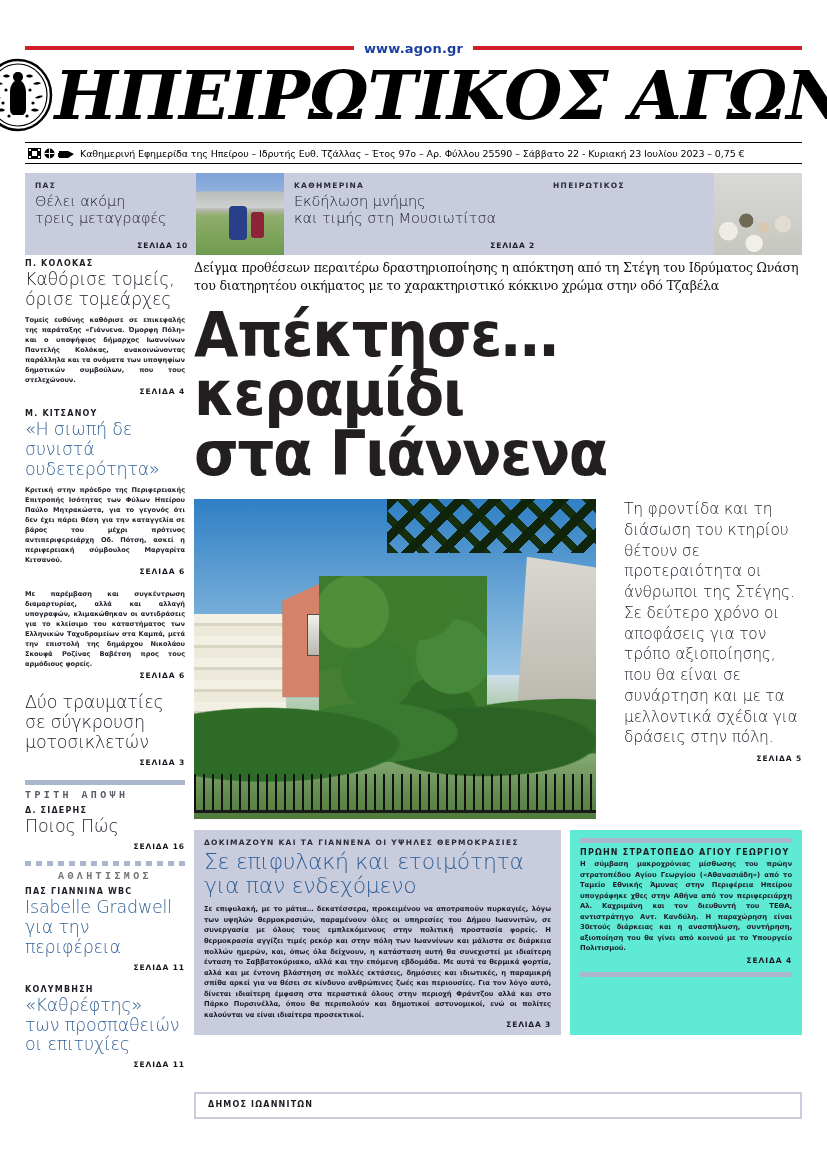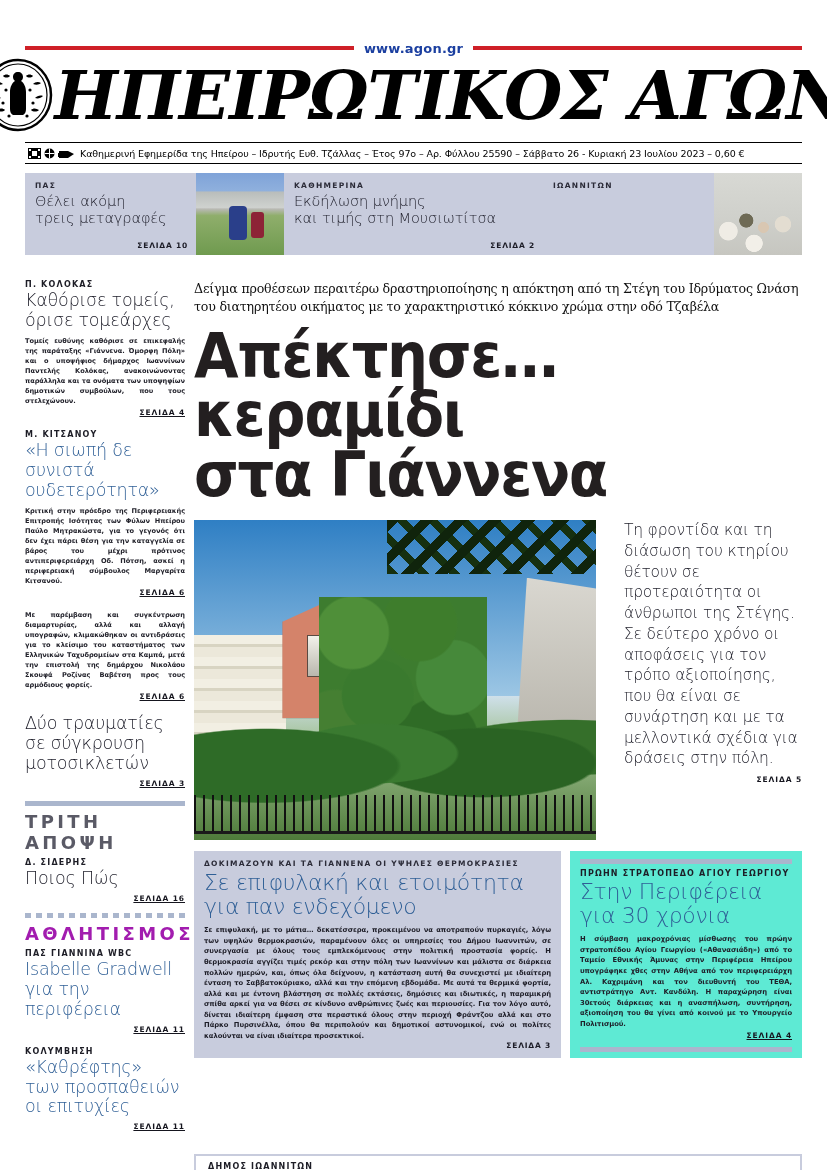--- a/index.html
+++ b/index.html
@@ -144,21 +144,21 @@
       radial-gradient(circle at 35% 35%, #6e6a55 0 11%, transparent 12%),
       radial-gradient(circle at 57% 48%, #d9c7b2 0 10%, transparent 11%),
       radial-gradient(circle at 82% 42%, #e3ddd1 0 11%, transparent 12%),
       radial-gradient(circle at 45% 78%, #f2efe8 0 14%, transparent 15%);
   }
 
   
   .body-grid {
     display: flex;
     gap: 9px;
-    margin-top: 25px;
+    margin-top: 4px;
   }
   .col-left { width: 160px; flex: 0 0 160px; }
   .col-main { flex: 1 1 auto; min-width: 0; }
 
   
   .brief { margin-bottom: 13px; }
   .brief-kicker {
     font-size: 8px; font-weight: bold; letter-spacing: 1.2px;
     color: #1d1d26; margin-bottom: 2px;
   }
@@ -166,32 +166,32 @@
     font-size: 17.5px; line-height: 1.14; font-weight: 300;
     color: #1c1c28; letter-spacing: -0.2px; margin-bottom: 5px;
   }
   .brief-head.blue { color: #2f5f96; }
   .brief-body {
     font-size: 6.6px; line-height: 1.52; text-align: justify;
     color: #23232c; font-weight: bold; letter-spacing: -0.05px;
   }
   .brief-ref {
     font-size: 7.5px; font-weight: bold; letter-spacing: .9px;
-    text-align: right; margin-top: 2px; color: #15151e; text-decoration: underline;
+    text-align: right; margin-top: 2px; color: #15151e;
   }
   .sep-solid { height: 5px; background: #aab6cd; margin: 10px 0 5px; }
   .sep-dots {
     height: 5px; margin: 10px 0 5px;
     background-image: repeating-linear-gradient(to right, #aab6cd 0 6px, transparent 6px 11px);
   }
   .section-label {
-    font-size: 18px; font-weight: bold; letter-spacing: 3.4px;
-    color: #5a5a66; margin-bottom: 5px;
-  }
-  .section-label.dark { color: #a21caf; }
+    font-size: 10px; font-weight: bold; letter-spacing: 3.4px;
+    color: #5a5a66; margin-bottom: 5px; font-family: Liberation Mono, monospace;
+  }
+  .section-label.dark { color: #737373; text-align: center; }
 
   
   .lede {
     font-family: "DejaVu Serif", "Liberation Serif", serif;
     font-size: 12.6px; line-height: 1.45; color: #111;
     letter-spacing: -0.2px;
   }
   .mainhead {
     font-family: "DejaVu Sans", "Liberation Sans", sans-serif;
     font-weight: bold;
@@ -353,21 +353,21 @@
         </svg>
       <svg width="11" height="11" viewBox="0 0 11 11">
           <circle cx="5.5" cy="5.5" r="5" fill="#000"></circle>
           <path d="M0.5 5.5h10M5.5 0.5v10" stroke="#fff" stroke-width="1"></path>
         </svg>
       <svg width="17" height="11" viewBox="0 0 17 11">
           <path d="M1 3h9l6 3-6 4H1z" fill="#000"></path>
           <rect x="0" y="5" width="5" height="4" fill="#000"></rect>
         </svg>
     </span>
-    <span class="byline-text">Καθημερινή Εφημερίδα της Ηπείρου – Ιδρυτής Ευθ. Τζάλλας – Έτος 97ο – Αρ. Φύλλου 25590 – Σάββατο 26 - Κυριακή 23 Ιουλίου 2023 – 0,60 €</span>
+    <span class="byline-text">Καθημερινή Εφημερίδα της Ηπείρου – Ιδρυτής Ευθ. Τζάλλας – Έτος 97ο – Αρ. Φύλλου 25590 – Σάββατο 22 - Κυριακή 23 Ιουλίου 2023 – 0,75 €</span>
   </div>
 
   <div class="teasers">
 
     <div class="teaser">
       <div class="teaser-txt">
         <div class="kicker">ΠΑΣ</div>
         <div class="teaser-head" style="white-space:pre-line">Θέλει ακόμη
 τρεις μεταγραφές</div>
         <div class="pageref">ΣΕΛΙΔΑ 10</div>
@@ -379,21 +379,21 @@
       <div class="teaser-txt">
         <div class="kicker">ΚΑΘΗΜΕΡΙΝΑ</div>
         <div class="teaser-head" style="white-space:pre-line">Εκδήλωση μνήμης
 και τιμής στη Μουσιωτίτσα</div>
         <div class="pageref">ΣΕΛΙΔΑ 2</div>
       </div>
     </div>
 
     <div class="teaser">
       <div class="teaser-txt">
-        <div class="kicker">ΙΩΑΝΝΙΤΩΝ</div>
+        <div class="kicker">ΗΠΕΙΡΩΤΙΚΟΣ</div>
 
       </div>
       <div class="teaser-img img-family"></div>
     </div>
 
   </div>
 
   <div class="body-grid">
 
     <div class="col-left">
@@ -489,22 +489,20 @@
           <div class="kicker">ΔΟΚΙΜΑΖΟΥΝ ΚΑΙ ΤΑ ΓΙΑΝΝΕΝΑ ΟΙ ΥΨΗΛΕΣ ΘΕΡΜΟΚΡΑΣΙΕΣ</div>
           <div class="box-head blue" style="white-space:pre-line">Σε επιφυλακή και ετοιμότητα
 για παν ενδεχόμενο</div>
           <div class="box-body">Σε επιφυλακή, με το μάτια… δεκατέσσερα, προκειμένου να αποτραπούν πυρκαγιές, λόγω των υψηλών θερμοκρασιών, παραμένουν όλες οι υπηρεσίες του Δήμου Ιωαννιτών, σε συνεργασία με όλους τους εμπλεκόμενους στην πολιτική προστασία φορείς. Η θερμοκρασία αγγίζει τιμές ρεκόρ και στην πόλη των Ιωαννίνων και μάλιστα σε διάρκεια πολλών ημερών, και, όπως όλα δείχνουν, η κατάσταση αυτή θα συνεχιστεί με ιδιαίτερη ένταση το Σαββατοκύριακο, αλλά και την επόμενη εβδομάδα. Με αυτά τα θερμικά φορτία, αλλά και με έντονη βλάστηση σε πολλές εκτάσεις, δημόσιες και ιδιωτικές, η παραμικρή σπίθα αρκεί για να θέσει σε κίνδυνο ανθρώπινες ζωές και περιουσίες. Για τον λόγο αυτό, δίνεται ιδιαίτερη έμφαση στα περαστικά όλους στην περιοχή Φράντζου αλλά και στο Πάρκο Πυρσινέλλα, όπου θα περιπολούν και δημοτικοί αστυνομικοί, ενώ οι πολίτες καλούνται να είναι ιδιαίτερα προσεκτικοί.</div>
           <div class="pageref">ΣΕΛΙΔΑ 3</div>
         </div>
 
         <div class="box-blue narrow">
           <div class="rightbox-top"></div>
           <div class="brief-kicker">ΠΡΩΗΝ ΣΤΡΑΤΟΠΕΔΟ ΑΓΙΟΥ ΓΕΩΡΓΙΟΥ</div>
-          <div class="box-head blue" style="white-space:pre-line">Στην Περιφέρεια
-για 30 χρόνια</div>
           <div class="box-body">Η σύμβαση μακροχρόνιας μίσθωσης του πρώην στρατοπέδου Αγίου Γεωργίου («Αθανασιάδη») από το Ταμείο Εθνικής Άμυνας στην Περιφέρεια Ηπείρου υπογράφηκε χθες στην Αθήνα από τον περιφερειάρχη Αλ. Καχριμάνη και τον διευθυντή του ΤΕΘΑ, αντιστράτηγο Αντ. Κανδύλη. Η παραχώρηση είναι 30ετούς διάρκειας και η ανασπήλωση, συντήρηση, αξιοποίηση του θα γίνει από κοινού με το Υπουργείο Πολιτισμού.</div>
           <div class="brief-ref">ΣΕΛΙΔΑ 4</div>
           <div class="rightbox-bot"></div>
         </div>
 
       </div>
     </div>
   </div>
 
   <div class="bottom-row">

